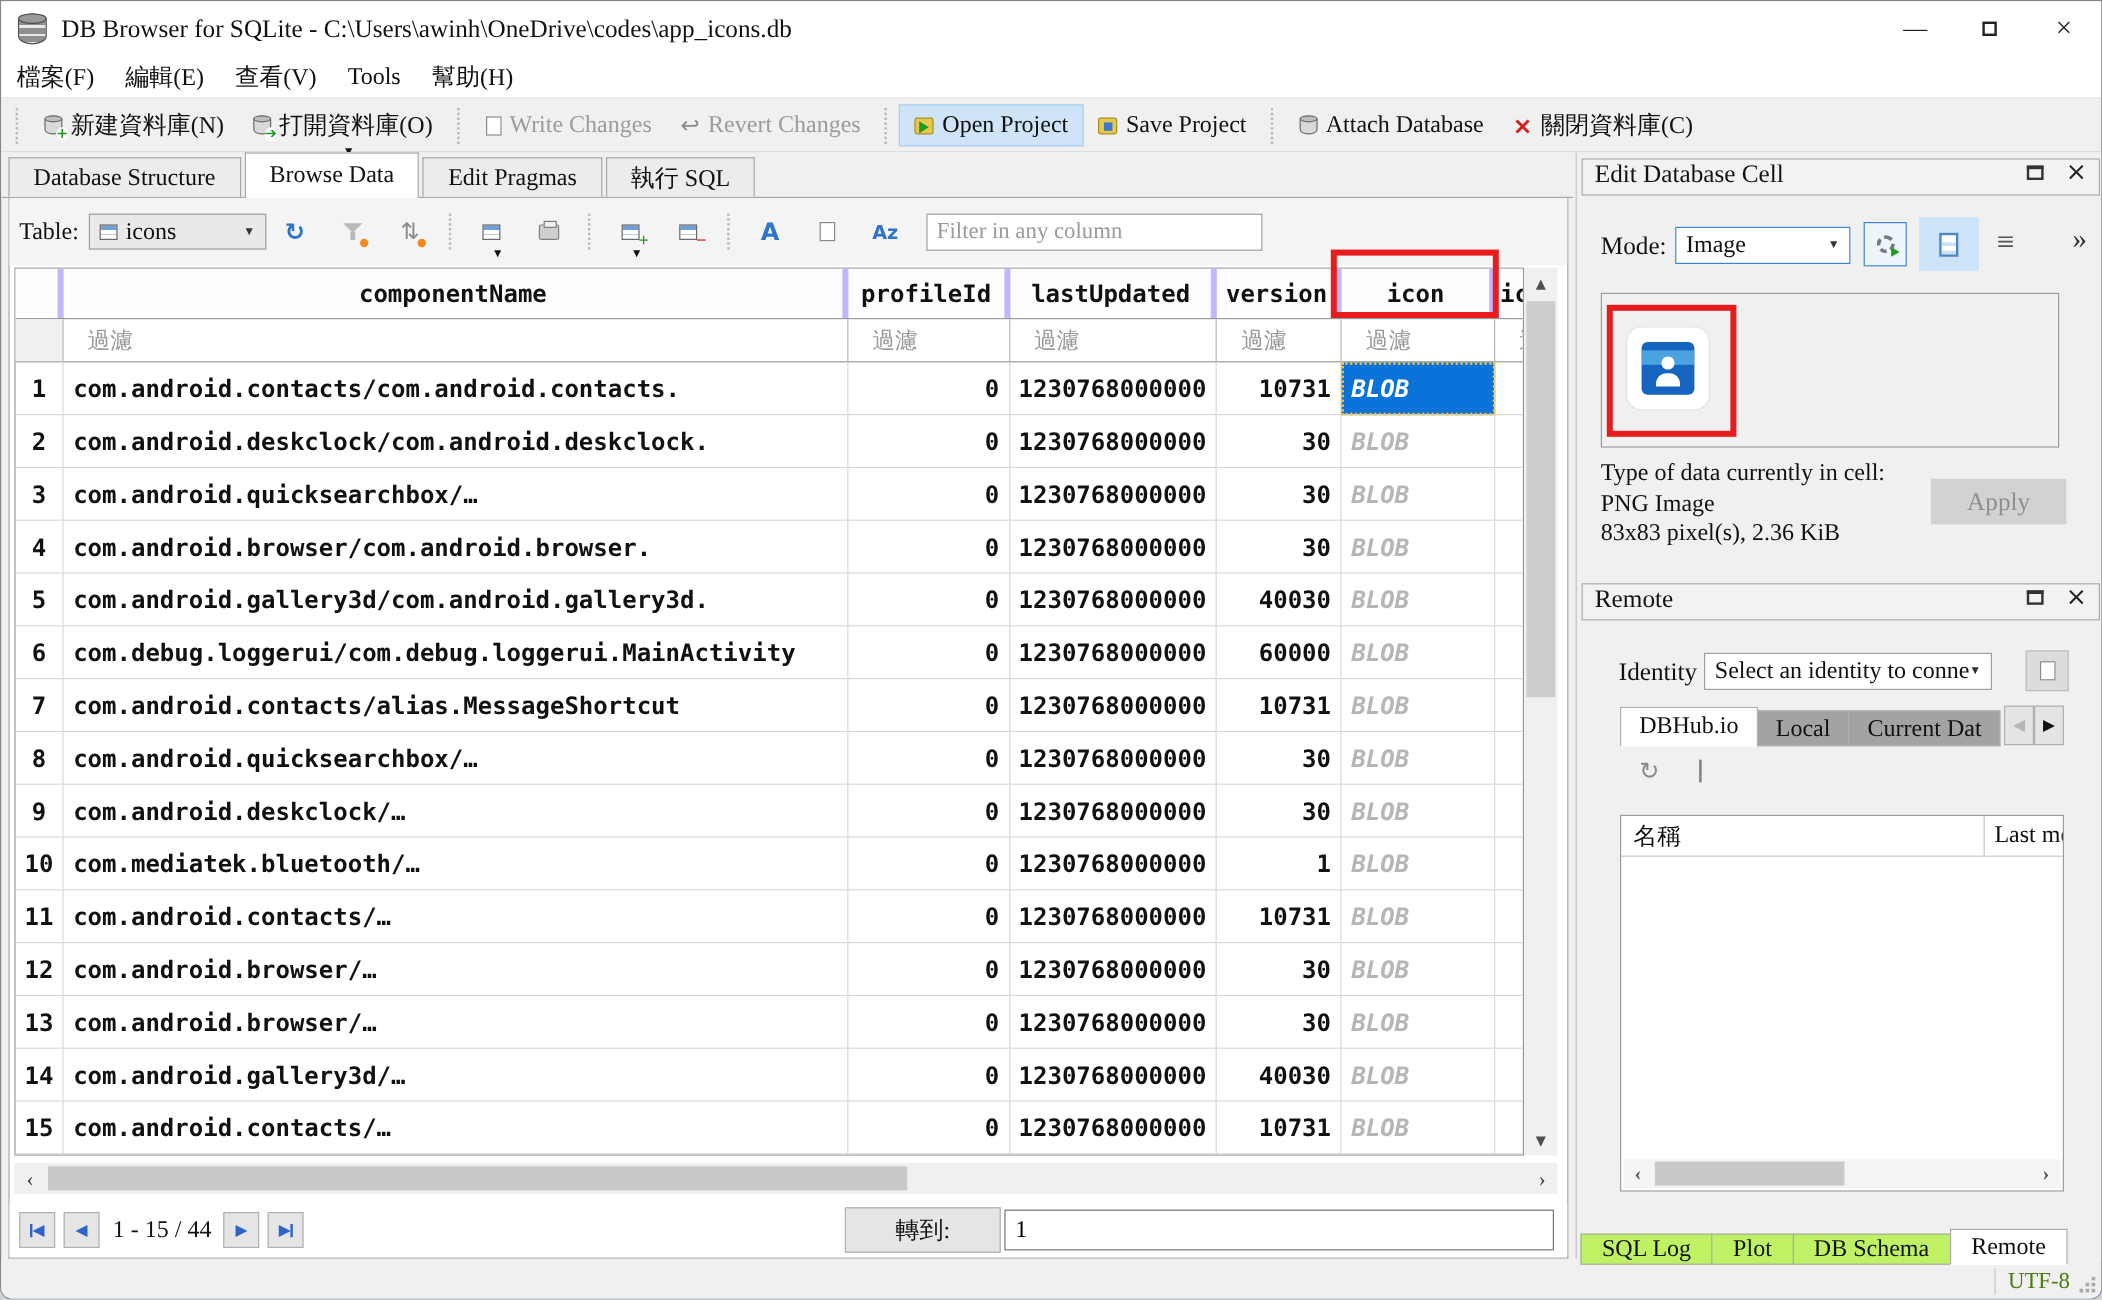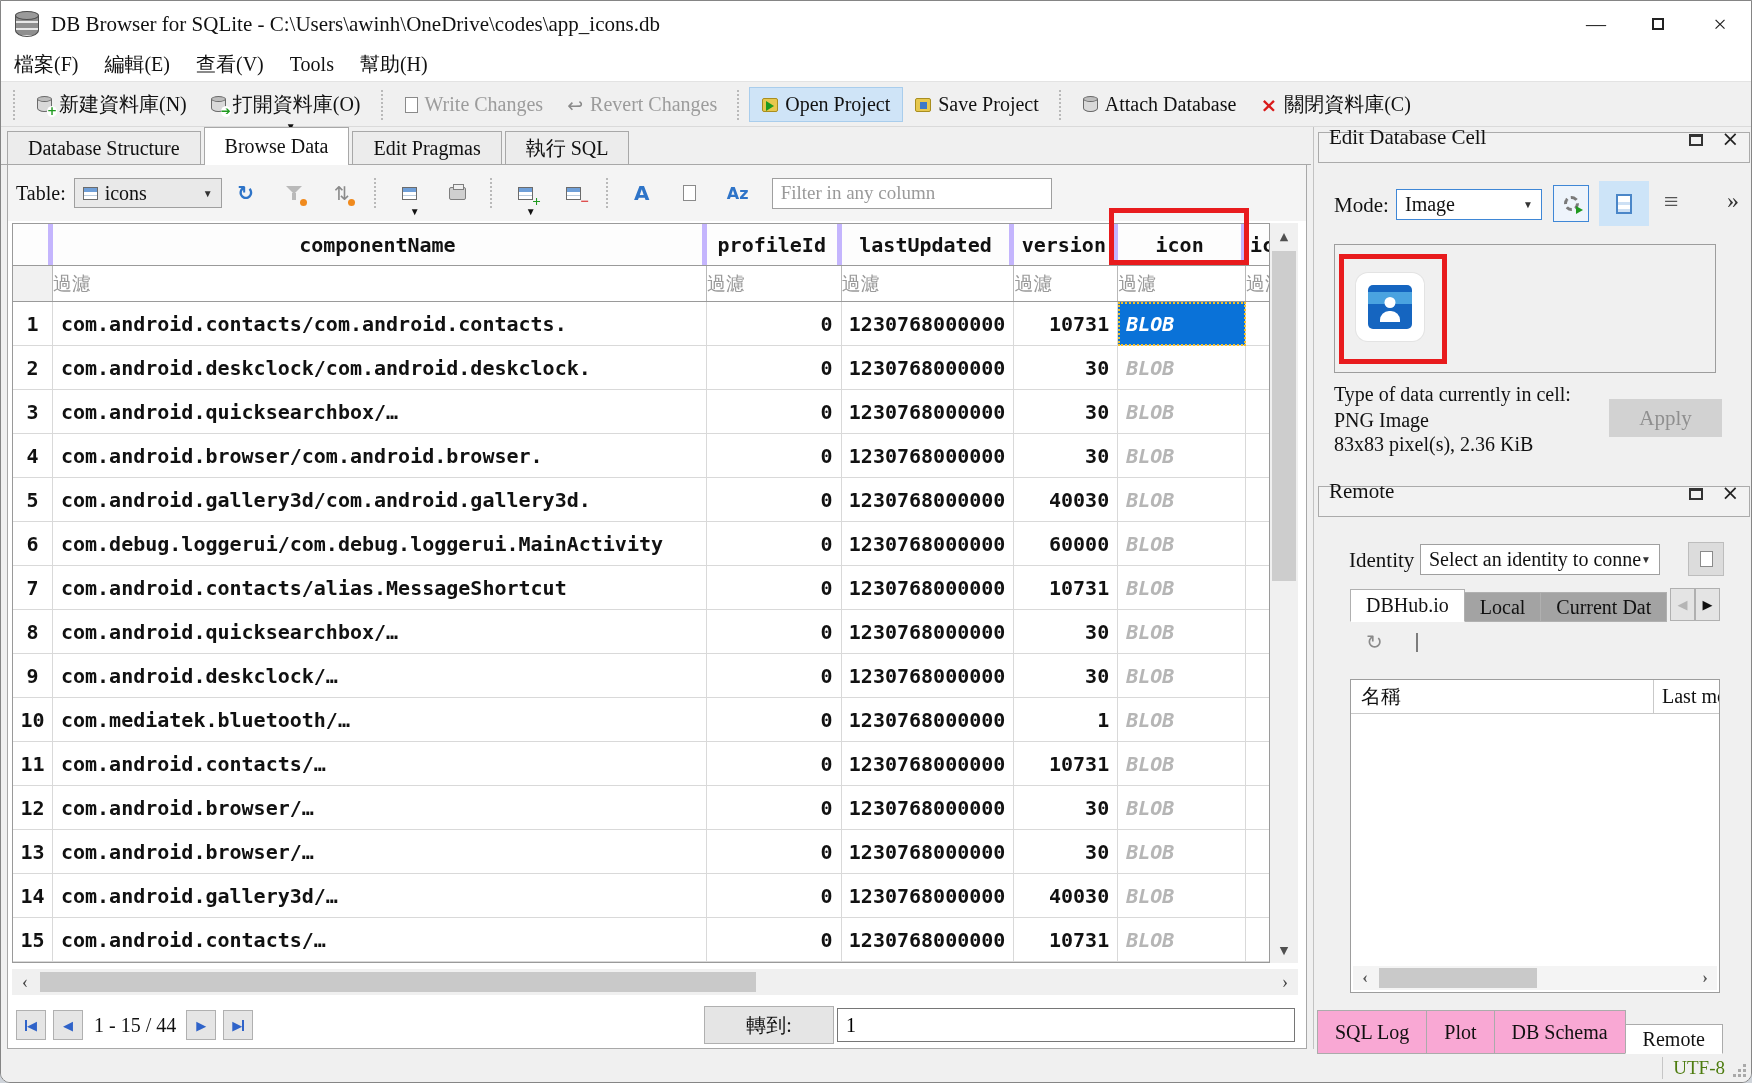--- a/index.html
+++ b/index.html
@@ -68,21 +68,21 @@
   .printer{position:relative;width:17px;height:13px;background:#cfcfcf;border:1px solid #7e7e7e;border-radius:2px;}
   .printer::before{content:"";position:absolute;left:3px;top:-4px;width:9px;height:4px;background:#efefef;border:1px solid #7e7e7e;}
   .filter-input{width:280px;height:31px;border:1px solid #9f9f9f;font-size:19px;padding:0 8px;font-family:"Liberation Serif",serif;color:#333;margin-left:10px;}
   .filter-input::placeholder{color:#9a9a9a;}
 
   
   .tbl{position:absolute;left:4px;top:58px;width:1258px;border:1px solid #9a9a9a;font-family:"DejaVu Sans Mono",monospace;font-weight:bold;font-size:20px;background:#fff;}
   .hrow{display:flex;height:42px;background:#fdfdfd;border-bottom:1px solid #9a9a9a;}
   .th{display:flex;align-items:center;justify-content:center;border-right:5px solid #c4b5fd;overflow:hidden;white-space:nowrap;}
   .frow{display:flex;height:36px;border-bottom:1px solid #9a9a9a;}
-  .tf{display:flex;align-items:center;padding-left:0;border-right:1px solid #b9b9b9;color:#9a9a9a;font-family:"Liberation Serif",serif;font-weight:normal;font-size:19px;overflow:hidden;white-space:nowrap;}
+  .tf{display:flex;align-items:center;padding-left:20px;border-right:1px solid #b9b9b9;color:#9a9a9a;font-family:"Liberation Serif",serif;font-weight:normal;font-size:19px;overflow:hidden;white-space:nowrap;}
   .tf.blank{background:#f1f1f1;}
   .trow{display:flex;height:44px;}
   .td{display:flex;align-items:center;padding:0 8px;border-right:1px solid #d9d9d9;border-bottom:1px solid #d9d9d9;overflow:hidden;white-space:nowrap;}
   .td.right{justify-content:flex-end;}
   .td.center{justify-content:center;}
   .c-num{width:40px;} .c-name{width:655px;} .c-pid{width:135px;} .c-upd{width:173px;} .c-ver{width:104px;} .c-icon{width:128px;} .c-part{width:23px;border-right:none;}
   .blob{font-style:italic;color:#b6b6b6;}
   .c-icon.selected{background:#0a72d8;color:#fff;outline:2px dotted #f3c02a;outline-offset:-2px;}
 
   
@@ -96,21 +96,21 @@
   
   .navrow{position:absolute;left:0;top:838px;width:100%;height:44px;background:#fff;display:flex;align-items:center;padding-left:8px;}
   .nbtn{width:30px;height:30px;background:#e5e5e5;border:1px solid #b0b0b0;display:flex;align-items:center;justify-content:center;color:#2f63c9;margin-right:7px;font-size:13px;font-family:"DejaVu Sans",sans-serif;}
   .nbtn .bar{width:2px;height:11px;background:#2f63c9;}
   .range{font-size:20px;margin:0 10px 0 4px;}
   .goto-btn{position:absolute;left:696px;top:3px;width:130px;height:38px;background:#e5e5e5;border:1px solid #b0b0b0;display:flex;align-items:center;justify-content:center;font-size:20px;}
   .goto-input{position:absolute;left:829px;top:5px;width:458px;height:34px;border:1px solid #767676;font-size:20px;padding:0 8px;font-family:"Liberation Serif",serif;}
 
   
   .rpanel{position:absolute;left:1312px;top:126px;width:440px;height:922px;background:#f0f0f0;border-left:1px solid #c2c2c2;}
-  .dock-h{position:absolute;left:4px;width:432px;height:31px;background:#f2f2f2;border:1px solid #ababab;display:flex;align-items:flex-end;padding:12px 10px;font-size:21px;}
+  .dock-h{position:absolute;left:4px;width:432px;height:31px;background:#f2f2f2;border:1px solid #ababab;display:flex;align-items:flex-start;padding:0 10px;font-size:21px;}
   .dock-icons{margin-left:auto;display:flex;gap:18px;align-items:center;}
   .float-ic{position:relative;width:14px;height:12px;border:2px solid #333;}
   .float-ic::before{content:"";position:absolute;left:-2px;top:-2px;width:14px;height:3px;background:#333;}
   .x-ic{font-size:21px;color:#222;font-family:"DejaVu Sans",sans-serif;line-height:1;}
   .dd{background:#fff;border:1px solid #9f9f9f;display:flex;align-items:center;padding:0 8px;font-size:20px;}
   .dd.focus{border-color:#3f87d6;}
   .panel-lbl{font-size:21px;}
   .gear{width:15px;height:15px;border:3px dashed #7a7a7a;border-radius:50%;position:relative;}
   .gear::after{content:"";position:absolute;right:-7px;bottom:-6px;border-left:7px solid #1f9a1f;border-top:4px solid transparent;border-bottom:4px solid transparent;}
   .docpage{width:16px;height:20px;background:#fff;border:2px solid #4a86c8;box-shadow:inset 0 -3px 0 #cde0f4, inset 0 -7px 0 #fff, inset 0 -10px 0 #cde0f4;}
@@ -122,21 +122,21 @@
   .rlist{position:absolute;left:36px;top:552px;width:370px;height:314px;background:#fff;border:1px solid #9d9d9d;}
   .rl-head{display:flex;height:34px;border-bottom:1px solid #c9c9c9;}
   .rl-name{width:302px;display:flex;align-items:center;padding-left:10px;font-size:20px;}
   .rl-mod{flex:1;display:flex;align-items:center;padding-left:8px;border-left:1px solid #c9c9c9;font-size:20px;white-space:nowrap;overflow:hidden;}
   .rl-scroll{position:absolute;left:2px;right:2px;bottom:2px;height:24px;background:#f4f4f4;}
   .rl-thumb{position:absolute;left:26px;top:2px;width:158px;height:20px;background:#c9c9c9;}
   .rl-arrow{position:absolute;top:0;height:24px;width:24px;display:flex;align-items:center;justify-content:center;font-weight:bold;color:#555;font-size:17px;}
 
   
   .dock-tabs{position:absolute;left:1316px;top:1023px;display:flex;align-items:flex-end;height:30px;z-index:4;}
-  .dtab{height:44px;padding:0 17px;display:flex;align-items:center;font-size:20px;background:#f9a8d4;border:1px solid #ababab;margin-right:-1px;}
+  .dtab{height:26px;padding:0 17px;display:flex;align-items:center;font-size:20px;background:#bef264;border:1px solid #ababab;margin-right:-1px;}
   .dtab.active{height:30px;background:#fff;border-bottom-color:#fff;}
   .statusbar{position:absolute;left:0;top:1048px;width:100%;height:35px;background:#f0f0f0;}
   .utf8{position:absolute;right:26px;top:8px;font-size:19px;color:#4d7c0f;padding-left:10px;border-left:1px solid #c6c6c6;}
   .grip{position:absolute;right:5px;bottom:7px;width:14px;height:14px;}
   .grip i{position:absolute;width:3px;height:3px;background:#a9a9a9;}
   .grip i:nth-child(1){right:0;bottom:0;} .grip i:nth-child(2){right:5px;bottom:0;} .grip i:nth-child(3){right:10px;bottom:0;}
   .grip i:nth-child(4){right:0;bottom:5px;} .grip i:nth-child(5){right:5px;bottom:5px;} .grip i:nth-child(6){right:0;bottom:10px;}
 
   
   .redbox{position:absolute;border:5px solid #e81b1d;z-index:60;}

